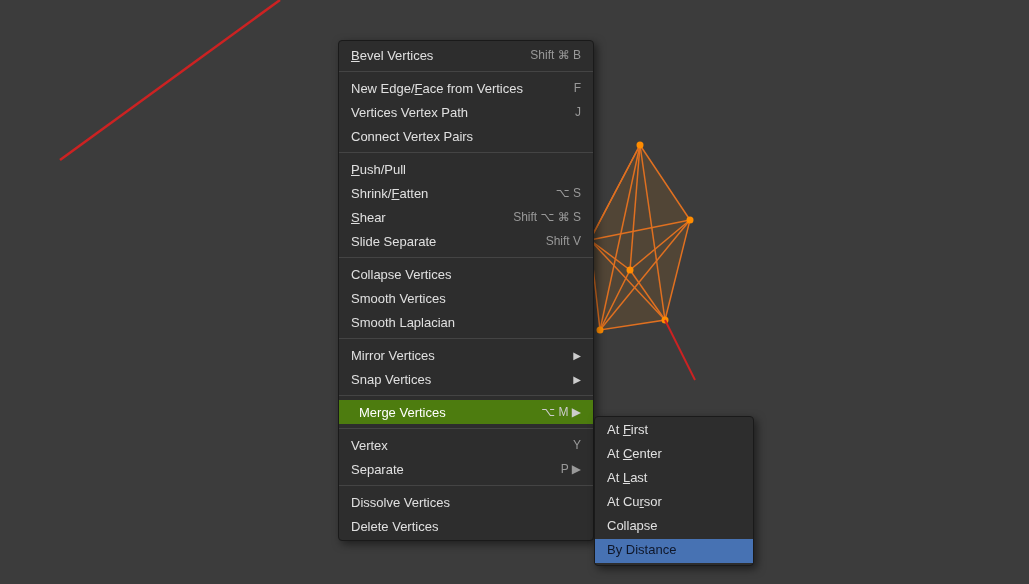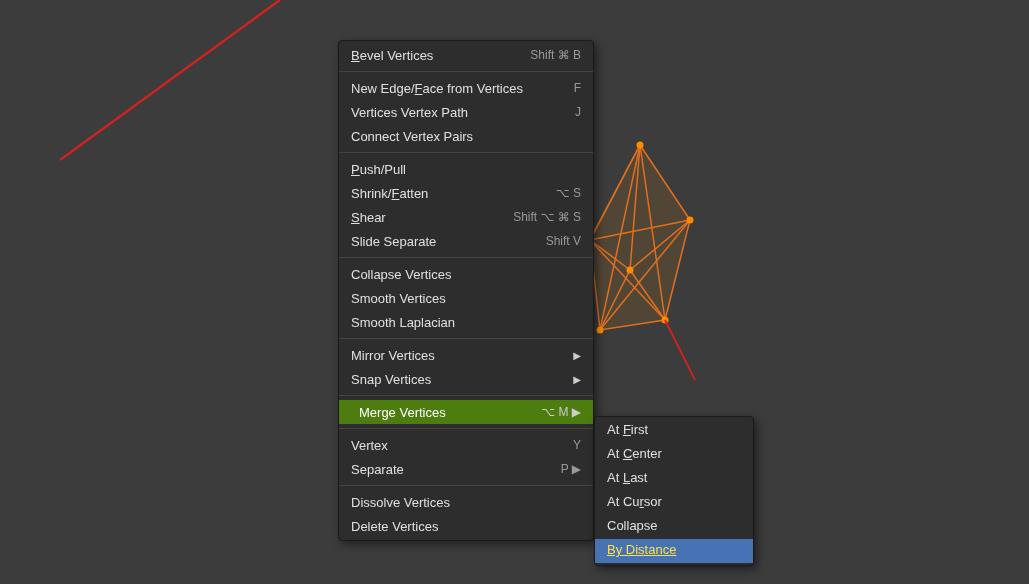--- a/index.html
+++ b/index.html
@@ -111,22 +111,21 @@
       display: flex;
       align-items: flex-start;
       padding: 3px 12px;
       cursor: pointer;
       color: #e0e0e0;
       height: 24px;
     }
 
     .submenu-item.active {
       background-color: #4772b3;
-      color: #fde047;
-      text-decoration: underline;
+      color: #0f172a;
     }
 
     
     .hint-char {
       text-decoration: underline;
     }
   </style>
 </head>
 <body>
 

